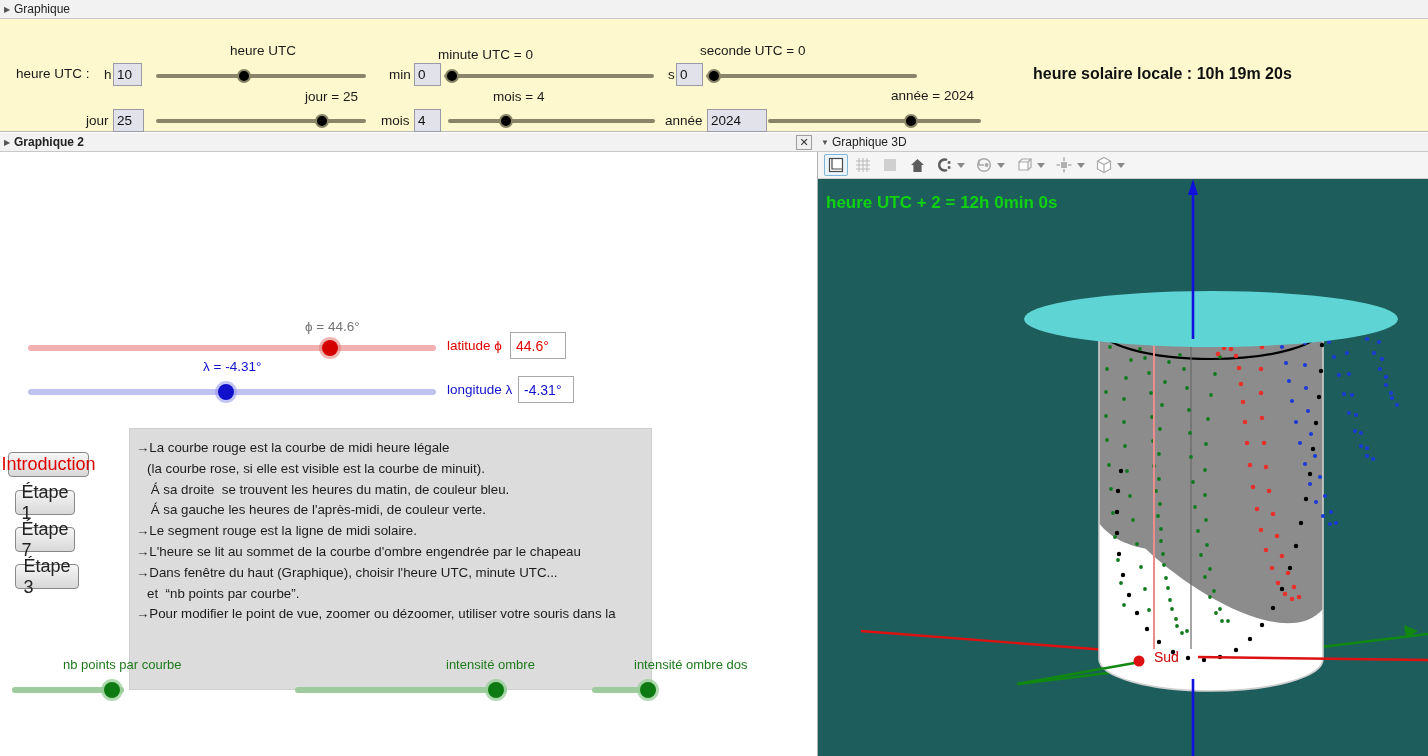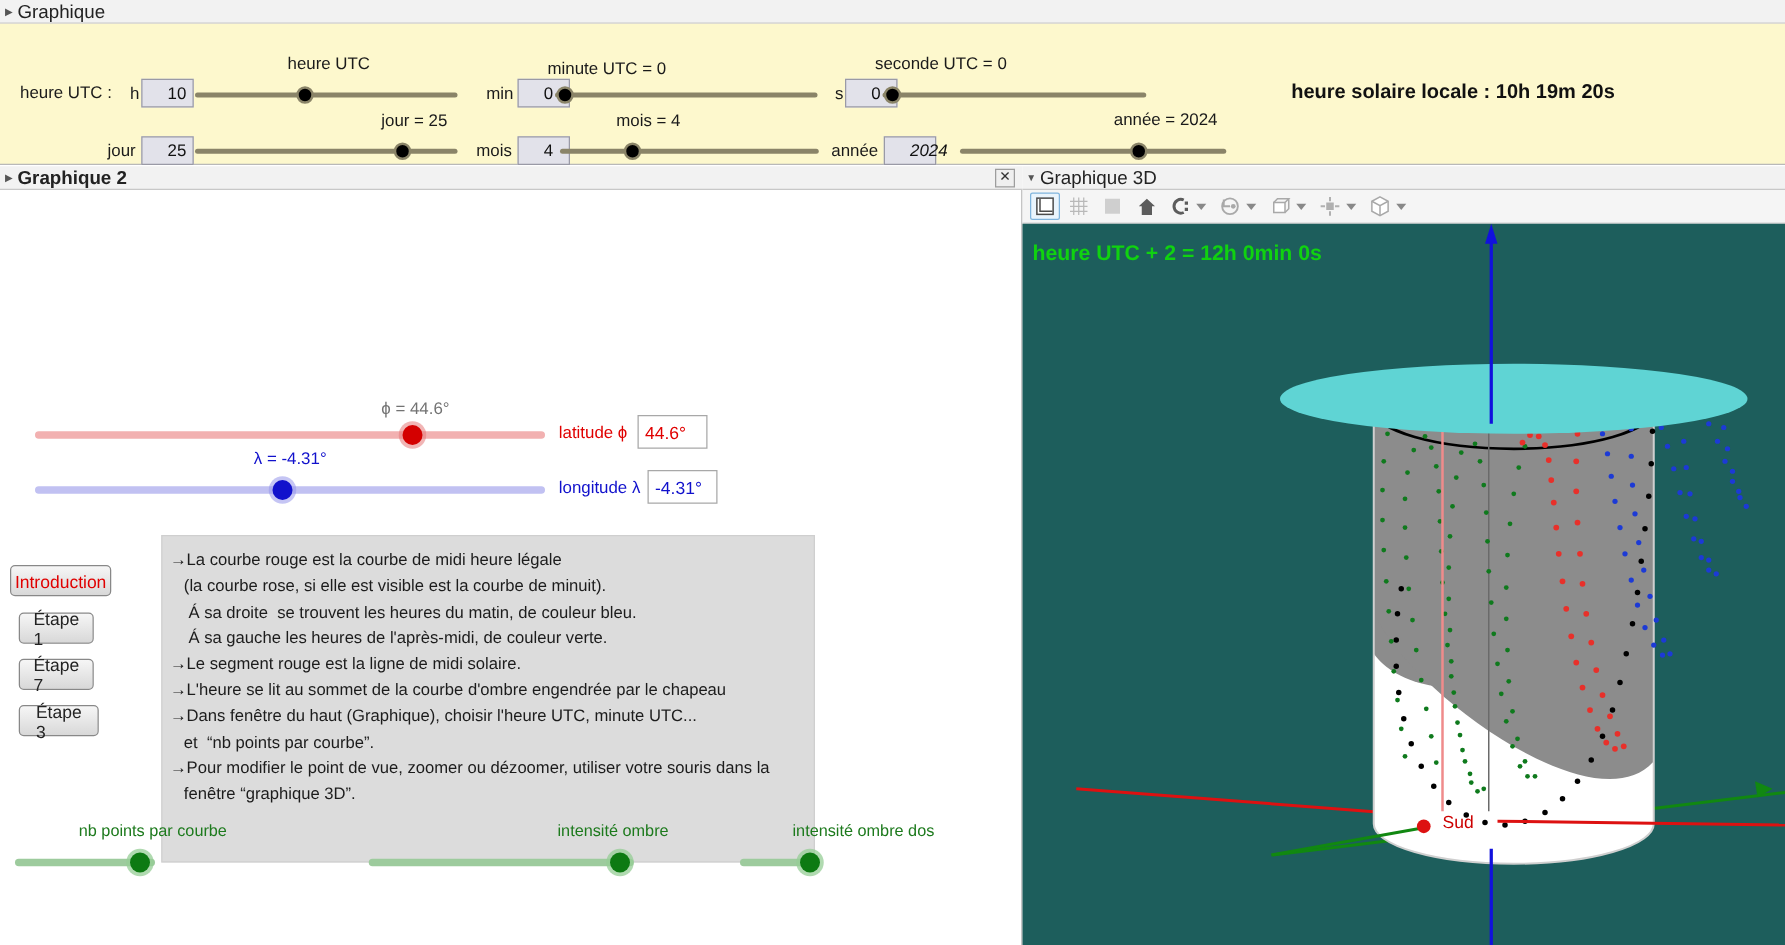--- a/index.html
+++ b/index.html
@@ -16,42 +16,42 @@
     position: absolute; left: 0; height: 19px;
     background: #f2f2f2;
     border-bottom: 1px solid #c8c8c8;
     display: flex; align-items: center;
     font-size: 12px; color: #222;
   }
   .panel-title .tri {
     width: 14px; text-align: center; font-size: 8px; color: #555;
     display: inline-block;
   }
-  .panel-title .tname { font-size: 15px; }
+  .panel-title .tname { font-size: 12px; }
 
   
   #graphique-title { top: 0; width: 1428px; }
   #graphique-title .tname { font-weight: normal; }
   #graphique {
     position: absolute; top: 19px; left: 0;
     width: 1428px; height: 113px;
     background: #fdf8cd;
     border-bottom: 1px solid #b9b9b9;
   }
 
   .lbl { position: absolute; font-size: 13.5px; color: #1a1a1a; white-space: nowrap; }
   .slider-cap { position: absolute; font-size: 13.5px; color: #1a1a1a; white-space: nowrap; }
 
   .numbox {
     position: absolute;
     background: #e2e2ea;
     border: 1px solid #9a9aa6;
     font-size: 13.5px; color: #111;
     display: flex; align-items: center;
-    padding: 0 20px; height: 23px;
+    padding: 0 3px; height: 23px;
   }
 
   .slider { position: absolute; height: 18px; }
   .slider .track {
     position: absolute; top: 7px; left: 0; width: 100%; height: 4px;
     background: #8a8468; border-radius: 2px;
   }
   .slider .knob {
     position: absolute; top: 2px; width: 14px; height: 14px;
     border-radius: 50%; background: #000;
@@ -91,21 +91,21 @@
   .gbox {
     position: absolute; border: 1px solid #a8a8a8; background: #fff;
     height: 27px; display: flex; align-items: center;
     padding: 0 5px; font-size: 14px;
   }
 
   .gbtn {
     position: absolute;
     background: linear-gradient(#f6f6f6,#d8d8d8);
     border: 1px solid #888; border-radius: 4px;
-    font-size: 14px; color: #222;
+    font-size: 18px; color: #222;
     display: flex; align-items: center; justify-content: center;
     height: 25px; padding: 0 23px;
   }
 
   #infobox {
     position: absolute; left: 129px; top: 276px;
     width: 523px; height: 262px;
     background: #dcdcdc; border: 1px solid #cfcfcf;
     padding: 9px 8px 0 6px;
     font-size: 13.3px; color: #1c1c1c; line-height: 20.8px;
@@ -192,21 +192,21 @@
 
     <span class="lbl" style="left:381px; top:94px;">mois</span>
     <div class="numbox" style="left:414px; top:90px; width:27px;">4</div>
     <span class="slider-cap" style="left:493px; top:70px;">mois = 4</span>
     <div class="slider" style="left:448px; top:93px; width:207px;">
       <div class="track"></div>
       <div class="knob" style="left:28%;"></div>
     </div>
 
     <span class="lbl" style="left:665px; top:94px;">année</span>
-    <div class="numbox" style="left:707px; top:90px; width:36px;font-style:italic;">2024</div>
+    <div class="numbox" style="left:707px; top:90px; width:60px;">2024</div>
     <span class="slider-cap" style="left:891px; top:69px;">année = 2024</span>
     <div class="slider" style="left:768px; top:93px; width:213px;">
       <div class="track"></div>
       <div class="knob" style="left:67%;"></div>
     </div>
 
     <span id="solar-time" style="left:1033px; top:46px;">heure solaire locale : 10h 19m 20s</span>
   </div>
 
   <div class="panel-title" id="g2-title">
@@ -241,21 +241,20 @@
     <div id="infobox">
       <div>→La courbe rouge est la courbe de midi heure légale</div>
       <div>   (la courbe rose, si elle est visible est la courbe de minuit).</div>
       <div>    Á sa droite  se trouvent les heures du matin, de couleur bleu.</div>
       <div>    Á sa gauche les heures de l'après-midi, de couleur verte.</div>
       <div>→Le segment rouge est la ligne de midi solaire.</div>
       <div>→L'heure se lit au sommet de la courbe d'ombre engendrée par le chapeau</div>
       <div>→Dans fenêtre du haut (Graphique), choisir l'heure UTC, minute UTC...</div>
       <div>   et  “nb points par courbe”.</div>
       <div>→Pour modifier le point de vue, zoomer ou dézoomer, utiliser votre souris dans la</div>
-      <div>   fenêtre “graphique 3D”.</div>
     </div>
 
     <span class="bottom-cap" style="left:63px; top:505px;">nb points par courbe</span>
     <div class="gslider" style="left:12px; top:528px; width:112px;">
       <div class="gtrack" style="background:#9dcb9d;"></div>
       <div class="gknob" style="left:89%; background:#0d7a12; box-shadow:0 0 0 3px rgba(150,205,150,0.75);"></div>
     </div>
 
     <span class="bottom-cap" style="left:446px; top:505px;">intensité ombre</span>
     <div class="gslider" style="left:295px; top:528px; width:212px;">

